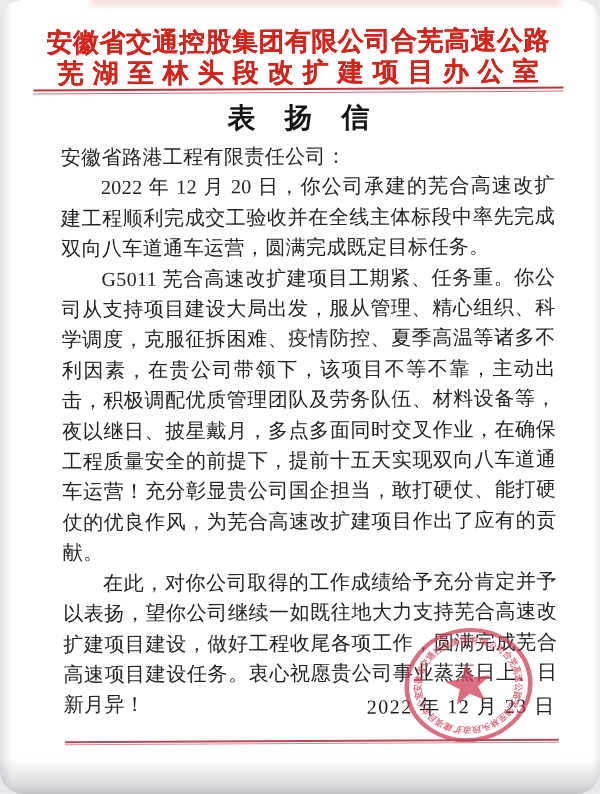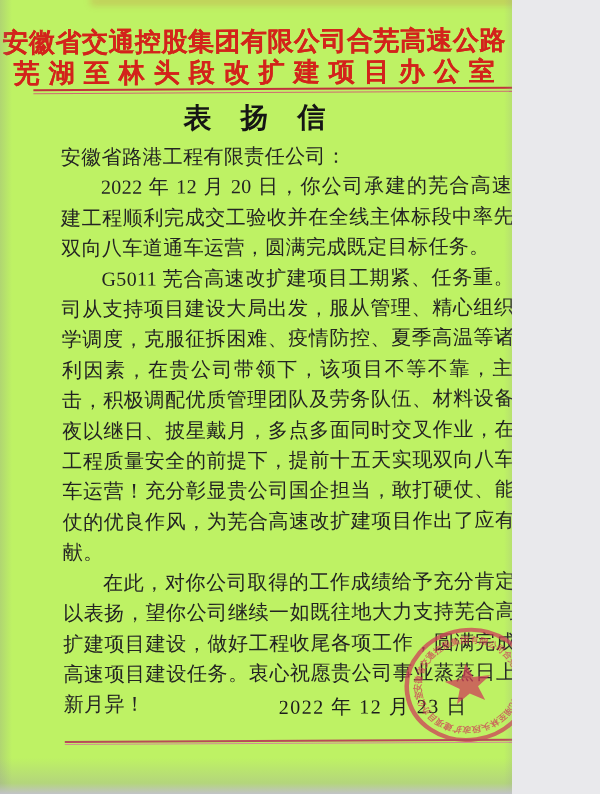--- a/index.html
+++ b/index.html
@@ -1,19 +1,20 @@
 <!DOCTYPE html>
 <html><head>
 <meta charset="utf-8">
 <style>
   html,body{margin:0;padding:0;background:#e9e9ec;}
   .page{
-    position:relative;width:512px;height:794px;overflow:hidden;
-    background:#bef264;
+    position:relative;width:600px;height:794px;overflow:hidden;
+    background:#ffffff;
     font-family:"Liberation Serif","DejaVu Serif",serif;
+    border-radius:23px;
   }
   .content{
     position:absolute;inset:0;
     transform:rotate(-0.3deg);
     transform-origin:50% 50%;
   }
   
   .org-name{position:absolute;top:26px;left:0;width:100%;text-align:center;}
   .org-line1{
     font-size:26px;font-weight:bold;color:#d3231b;

